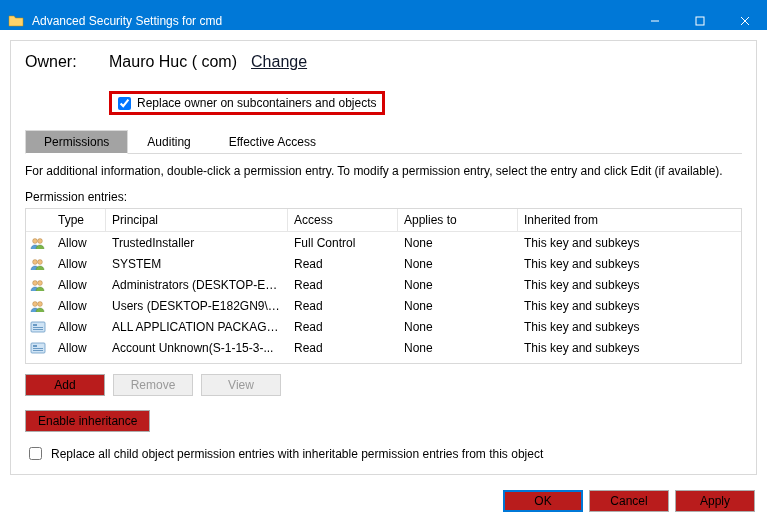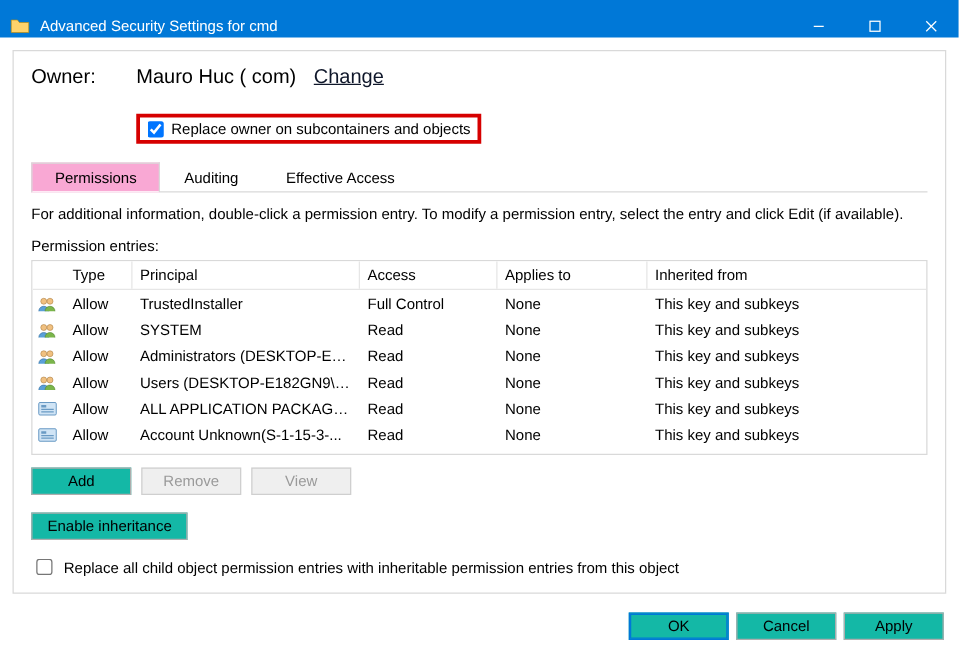--- a/index.html
+++ b/index.html
@@ -75,21 +75,21 @@
     padding: 4px 18px;
     border: 1px solid transparent;
     border-bottom: none;
     position: relative;
     bottom: -1px;
     background: transparent;
     cursor: pointer;
   }
   .tab.active {
     border-color: #d9d9d9;
-    background: #f9a8d4;
+    background: #a3a3a3;
     border-bottom: 1px solid #fff;
   }
   .info-text { margin-bottom: 12px; font-size: 12px; }
   .pe-label { margin-bottom: 4px; }
   .table {
     border: 1px solid #d9d9d9;
     height: 156px;
     overflow: hidden;
   }
   .thead, .trow {
@@ -124,21 +124,21 @@
   .trow .td.icon-cell { padding: 0 4px; display:flex; align-items:center; justify-content:center; }
   .row-buttons {
     margin-top: 10px;
     display: flex;
     gap: 8px;
   }
   .btn {
     min-width: 80px;
     height: 22px;
     border: 1px solid #adadad;
-    background: #14b8a6;
+    background: #b91c1c;
     font-size: 12px;
     padding: 0 12px;
     cursor: pointer;
   }
   .btn.disabled {
     color: #9a9a9a;
     background: #efefef;
     border-color: #cfcfcf;
     cursor: default;
   }

